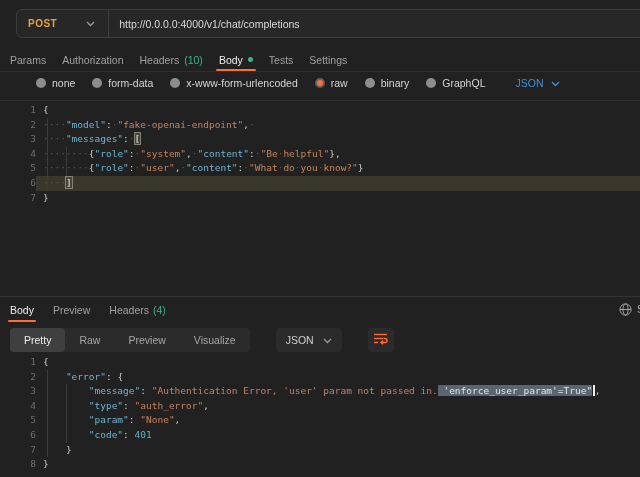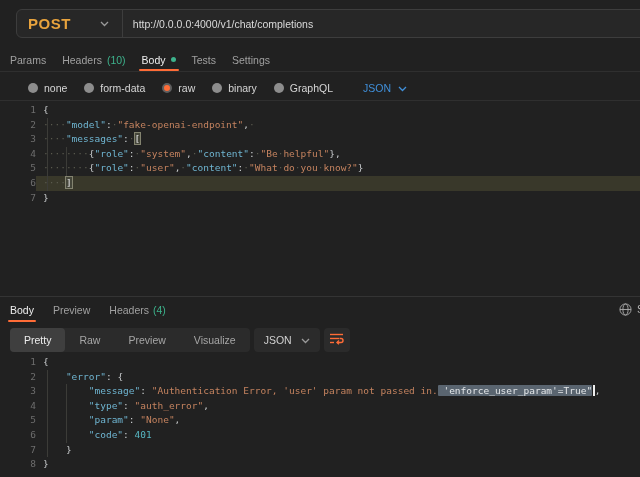--- a/index.html
+++ b/index.html
@@ -3,39 +3,39 @@
 <meta charset="utf-8">
 <style>
   html,body{margin:0;padding:0;background:#161616;}
   .app{position:relative;width:640px;height:477px;background:#212121;overflow:hidden;
        font-family:"Liberation Sans",sans-serif;color:#d0d0d0;}
 
   
   .url-bar{position:absolute;left:16px;top:9px;right:-6px;height:29px;background:#272727;
            border:1px solid #3d3d3d;border-radius:6px;display:flex;align-items:center;box-sizing:border-box;}
   .method{display:flex;align-items:center;padding-left:11px;cursor:pointer;}
-  .method-label{font-weight:bold;font-size:15px;letter-spacing:.5px;color:#e8a33d;}
+  .method-label{font-weight:bold;font-size:10px;letter-spacing:.5px;color:#e8a33d;}
   .method .chev{margin-left:29px;display:flex;}
   .vdiv{width:1px;align-self:stretch;background:#3d3d3d;margin-left:13px;}
   .url-text{margin-left:10px;font-size:10.5px;color:#dadada;white-space:nowrap;}
 
   
   .req-tabs{position:absolute;left:0;top:48px;height:23px;display:flex;align-items:center;
             padding-left:10px;font-size:10.5px;color:#a0a0a0;}
   .tab{height:23px;display:flex;align-items:center;gap:5px;position:relative;margin-right:16px;cursor:pointer;white-space:nowrap;}
   .tab .count{color:#3db28c;}
   .tab.active{color:#ededed;}
   .tab.active::after{content:"";position:absolute;left:-3px;right:-3px;bottom:0;height:2px;background:#ff6c37;border-radius:1px;}
   .dot{width:5px;height:5px;border-radius:50%;background:#3db28c;}
 
   .hr{position:absolute;left:0;right:0;height:1px;background:#2f2f2f;}
 
   
-  .modes{position:absolute;top:77px;left:0;height:22px;display:flex;align-items:center;
-         padding-left:28px;font-size:10.5px;color:#d6d6d6;gap:17px;}
+  .modes{position:absolute;top:77px;left:0;height:22px;display:flex;align-items:flex-start;
+         padding-left:36px;font-size:10.5px;color:#d6d6d6;gap:17px;}
   .mode{display:flex;align-items:center;gap:6px;cursor:pointer;white-space:nowrap;}
   .radio{width:10px;height:10px;border-radius:50%;background:#8d8d8d;flex:none;}
   .mode.selected .radio{width:6px;height:6px;background:#ff6c37;border:2.5px solid #5f5f5f;}
   .body-type{display:flex;align-items:center;gap:7px;color:#4090db;margin-left:13px;cursor:pointer;}
 
   
   .editor{position:absolute;left:0;right:0;font-family:"DejaVu Sans Mono",monospace;
           font-size:9.5px;color:#c9ccce;cursor:text;}
   #req-editor{top:103px;}
   #resp-editor{top:355px;}
@@ -58,21 +58,21 @@
   .resp-tabs{position:absolute;top:298px;left:0;right:0;height:24px;display:flex;align-items:center;
              padding-left:10px;font-size:10.5px;color:#a0a0a0;gap:19px;}
   .resp-tab{height:24px;display:flex;align-items:center;gap:4px;position:relative;cursor:pointer;white-space:nowrap;}
   .resp-tab .count{color:#3db28c;}
   .resp-tab.active{color:#ededed;}
   .resp-tab.active::after{content:"";position:absolute;left:-2px;right:-2px;bottom:0;height:2px;background:#ff6c37;border-radius:1px;}
   .globe{position:absolute;right:8px;top:5px;display:flex;cursor:pointer;}
   .status-clip{position:absolute;left:637px;top:5px;font-size:10.5px;color:#b8b8b8;}
 
   
-  .resp-toolbar{position:absolute;top:328px;left:10px;height:24px;display:flex;gap:4px;align-items:flex-end;}
+  .resp-toolbar{position:absolute;top:328px;left:10px;height:24px;display:flex;gap:26px;align-items:flex-end;}
   .seg-group{display:flex;background:#2b2b2b;border-radius:4px;height:24px;align-items:center;}
   .seg{padding:0 14px;font-size:10.5px;color:#a6a6a6;height:24px;display:flex;align-items:center;
        border-radius:4px;cursor:pointer;}
   .seg.active{background:#3f3f3f;color:#ededed;}
   .type-dd{display:flex;align-items:center;gap:9px;background:#2b2b2b;border-radius:4px;height:24px;
            padding:0 10px;font-size:10.5px;color:#d2d2d2;cursor:pointer;}
   .wrap-btn{width:26px;height:24px;background:#2b2b2b;border-radius:4px;display:flex;
             align-items:center;justify-content:center;cursor:pointer;}
 </style>
 </head>
@@ -91,20 +91,23 @@
     </div>
     <div class="vdiv"></div>
     <div class="url-text">http://0.0.0.0:4000/v1/chat/completions</div>
   </div>
 
   <div class="req-tabs">
     <div class="tab">
         <span>Params</span>
       </div>
     <div class="tab">
+        <span>Authorization</span>
+      </div>
+    <div class="tab">
         <span>Headers</span>
         <span class="count">(10)</span>
       </div>
     <div class="tab active">
         <span>Body</span>
         <span class="dot"></span>
       </div>
     <div class="tab">
         <span>Tests</span>
       </div>
@@ -115,20 +118,24 @@
   <div class="hr" style="top:71px"></div>
 
   <div class="modes">
     <div class="mode">
         <span class="radio"></span>
         <span>none</span>
       </div>
     <div class="mode">
         <span class="radio"></span>
         <span>form-data</span>
+      </div>
+    <div class="mode">
+        <span class="radio"></span>
+        <span>x-www-form-urlencoded</span>
       </div>
     <div class="mode selected">
         <span class="radio"></span>
         <span>raw</span>
       </div>
     <div class="mode">
         <span class="radio"></span>
         <span>binary</span>
       </div>
     <div class="mode">

